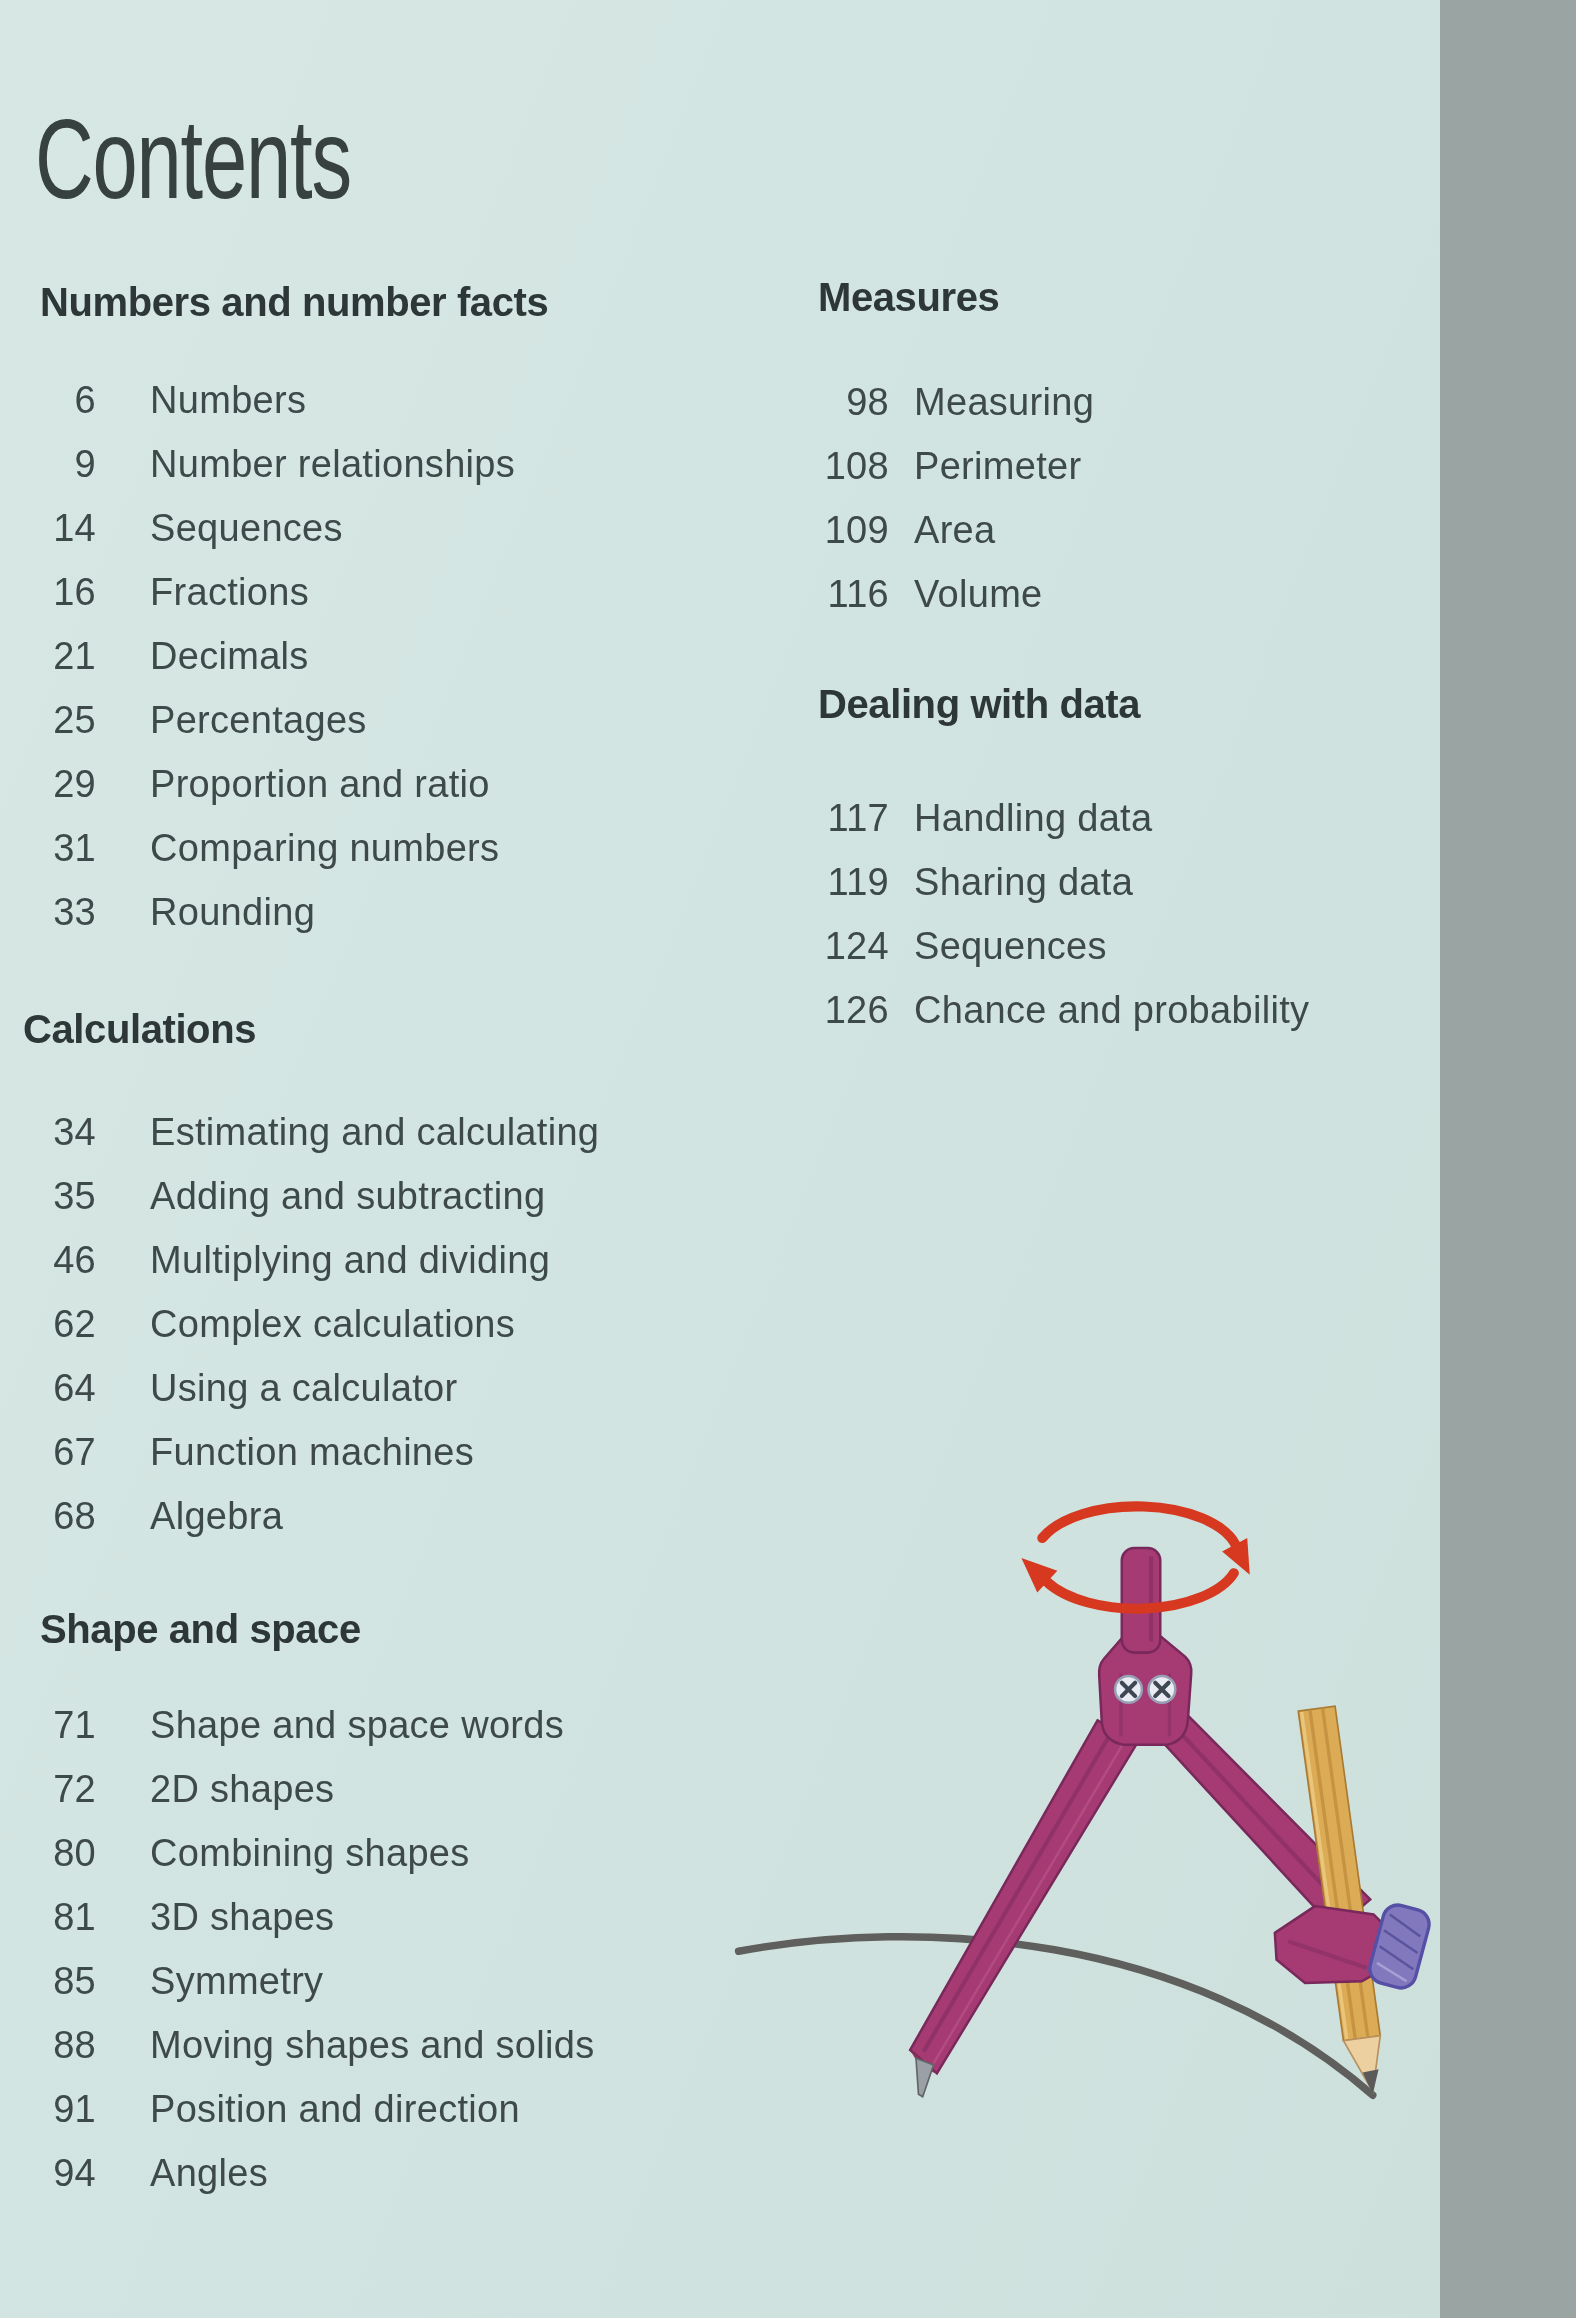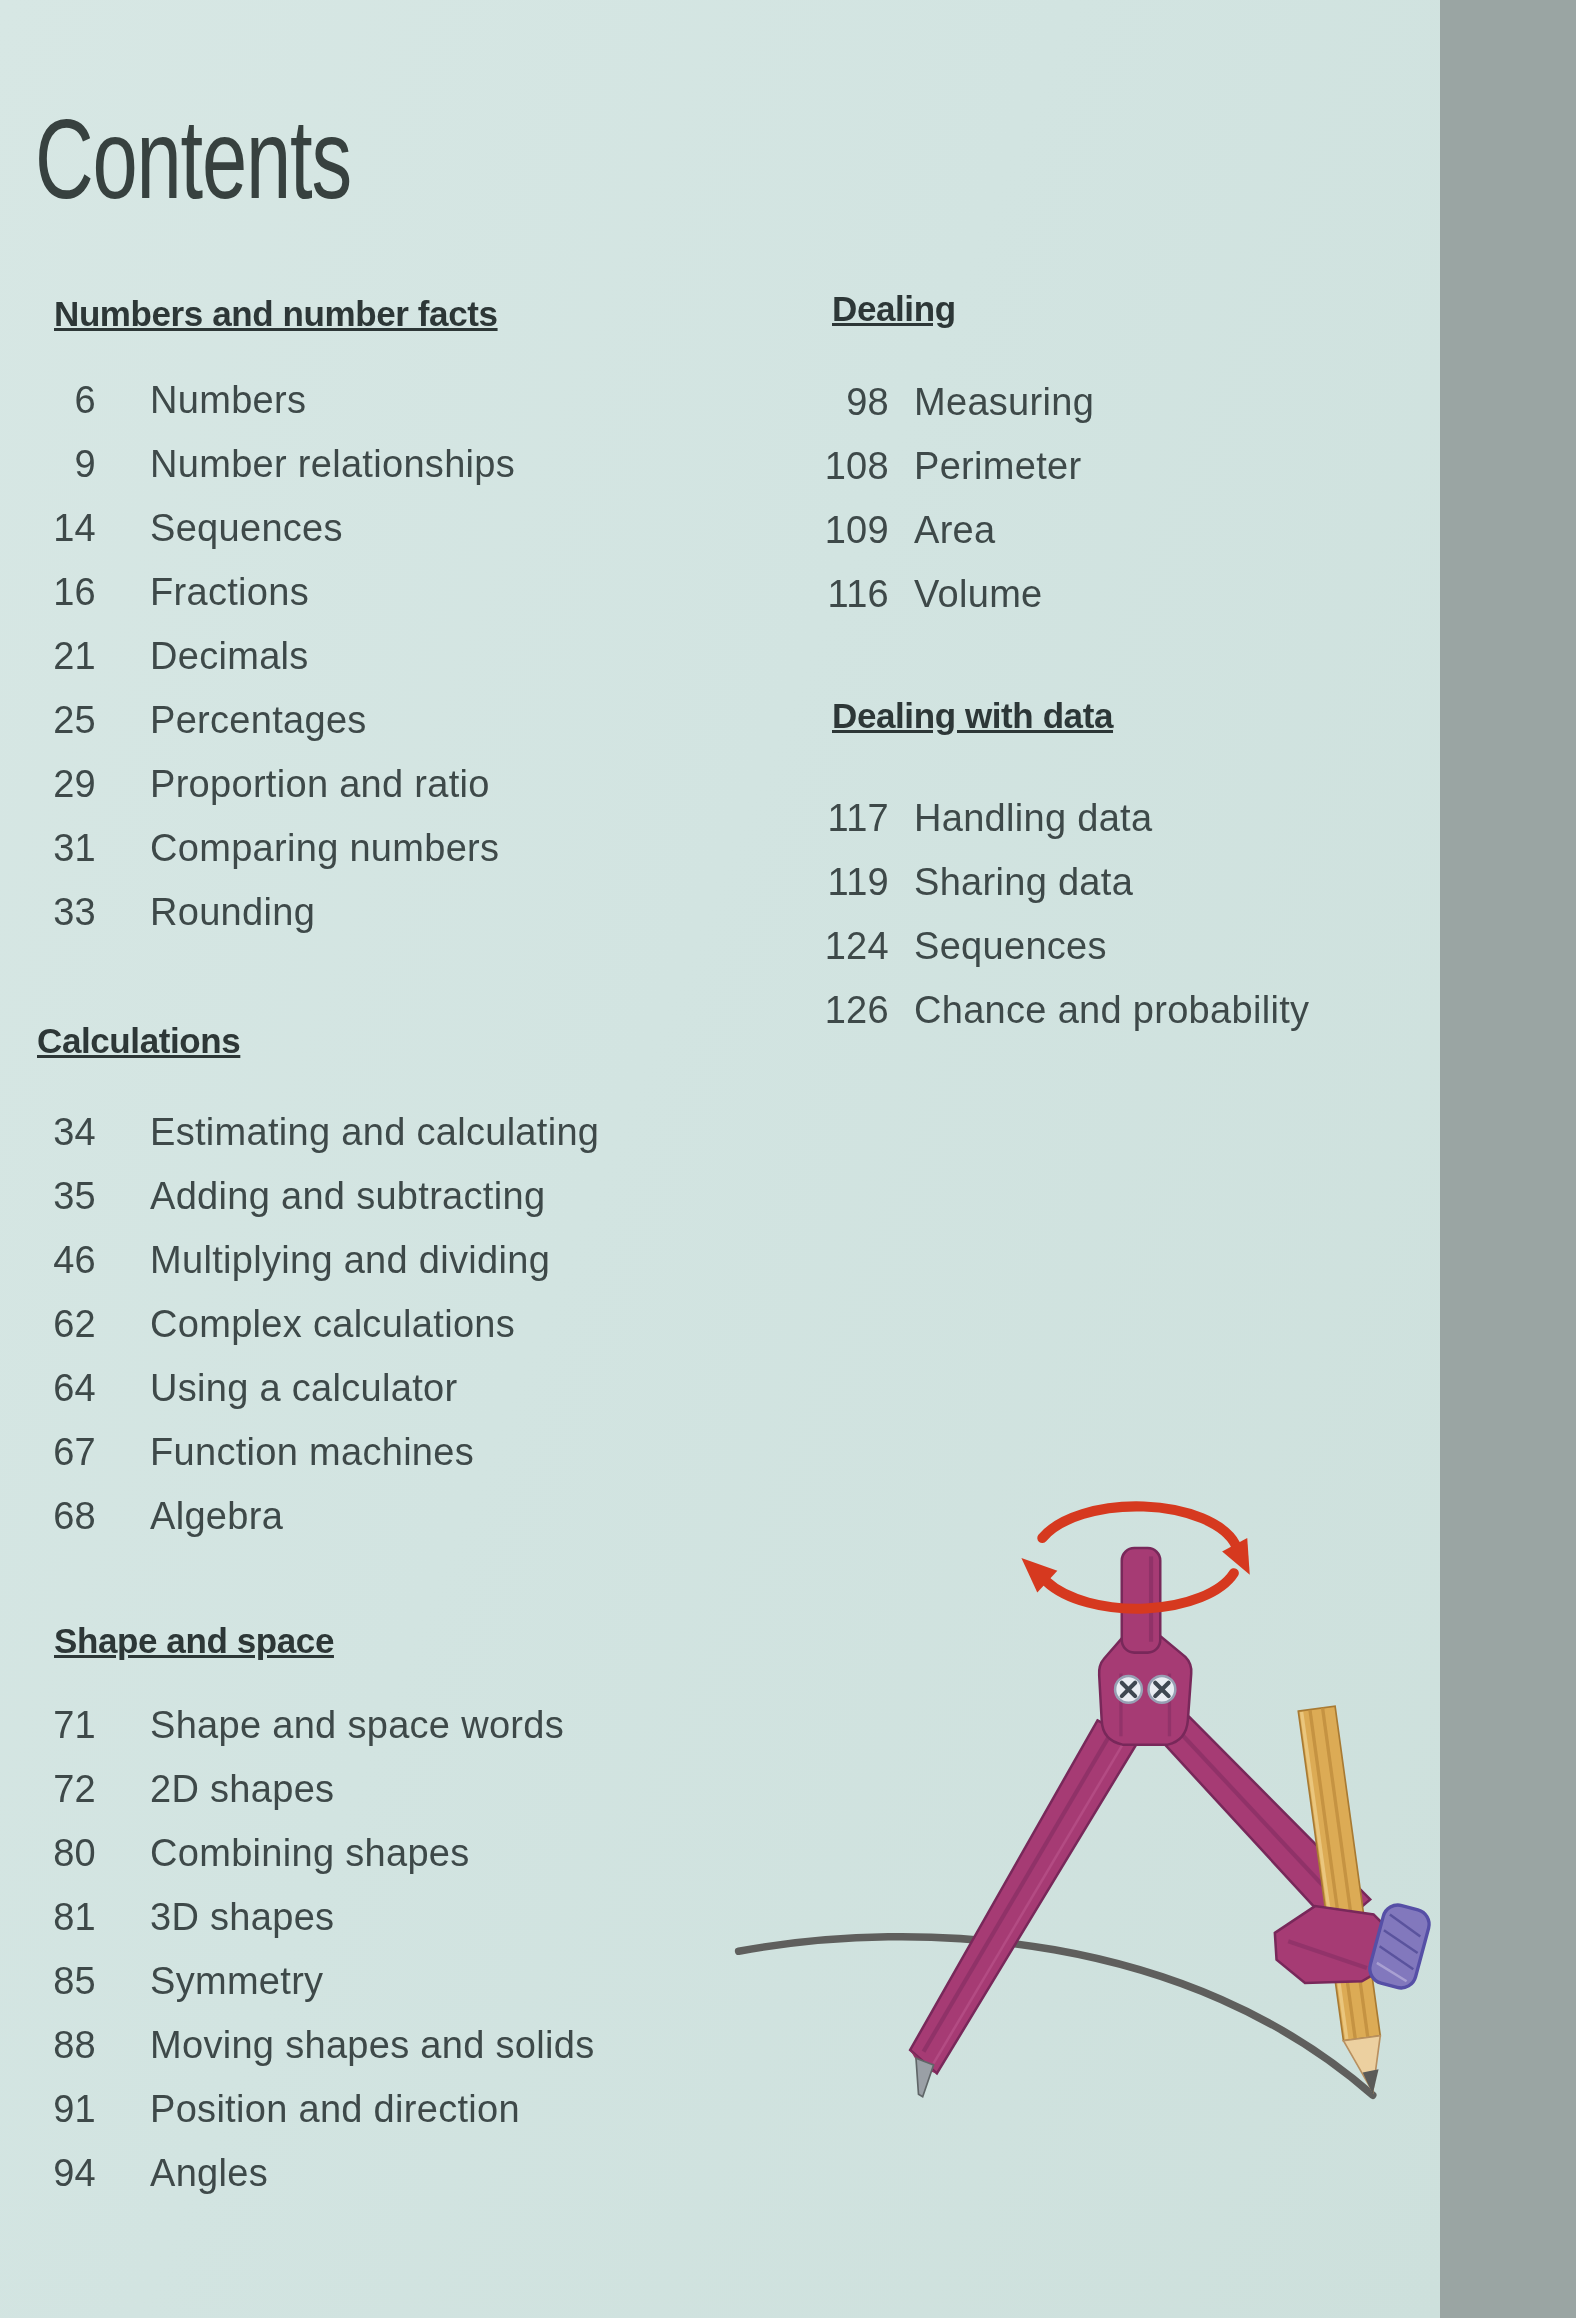--- a/index.html
+++ b/index.html
@@ -13,23 +13,23 @@
   }
   .title {
     position:absolute; left:35px; top:94px;
     margin:0;
     font-size:113px; font-weight:400; letter-spacing:-1.7px;
     color:#37413f;
     transform:scaleX(.72); transform-origin:left top;
     white-space:nowrap;
   }
   h2.sec-heading {
-    position:absolute; margin:14px;
-    font-size:35px; font-weight:700; letter-spacing:-0.4px;
-    color:#2d3737; white-space:nowrap;text-decoration:underline;
+    position:absolute; margin:0;
+    font-size:40px; font-weight:700; letter-spacing:-0.4px;
+    color:#2d3737; white-space:nowrap;
   }
   #h-l0 { left:40px;  top:280px;  }
   #h-l1 { left:23px;  top:1007px; }
   #h-l2 { left:40px;  top:1607px; }
   #h-r0 { left:818px; top:275px;  }
   #h-r1 { left:818px; top:682px;  }
   .rows { position:absolute; }
   #l-rows-0 { left:33px;  top:368px;  width:736px; }
   #l-rows-1 { left:33px;  top:1100px; width:736px; }
   #l-rows-2 { left:33px;  top:1693px; width:736px; }
@@ -157,21 +157,21 @@
       <div class="row">
     <span class="num">91</span>
     <span class="label">Position and direction</span>
   </div>
       <div class="row">
     <span class="num">94</span>
     <span class="label">Angles</span>
   </div>
     </div>
 
-  <h2 class="sec-heading" id="h-r0">Dealing</h2>
+  <h2 class="sec-heading" id="h-r0">Measures</h2>
   <div class="rows" id="r-rows-0">
       <div class="row">
     <span class="num">98</span>
     <span class="label">Measuring</span>
   </div>
       <div class="row">
     <span class="num">108</span>
     <span class="label">Perimeter</span>
   </div>
       <div class="row">

